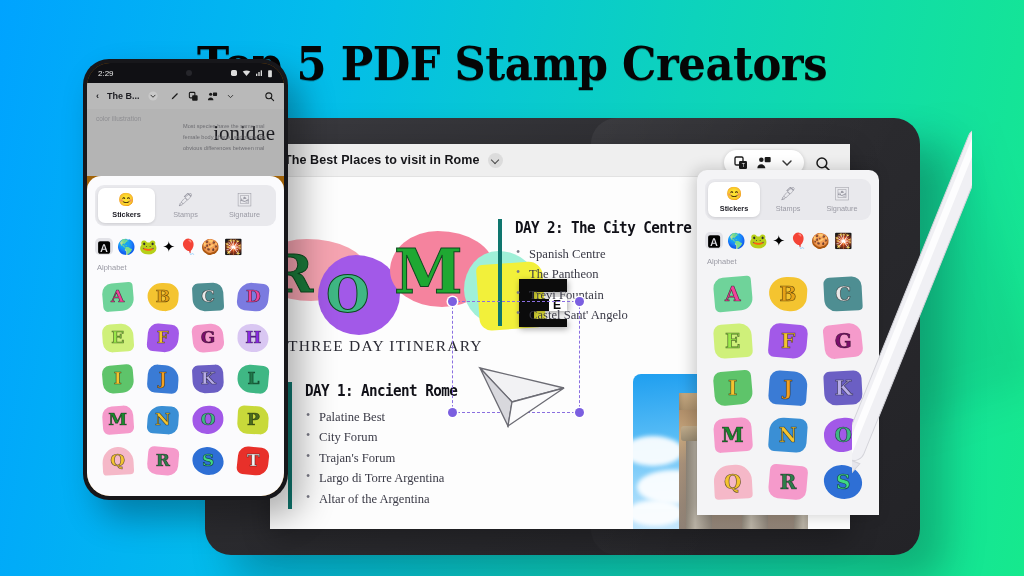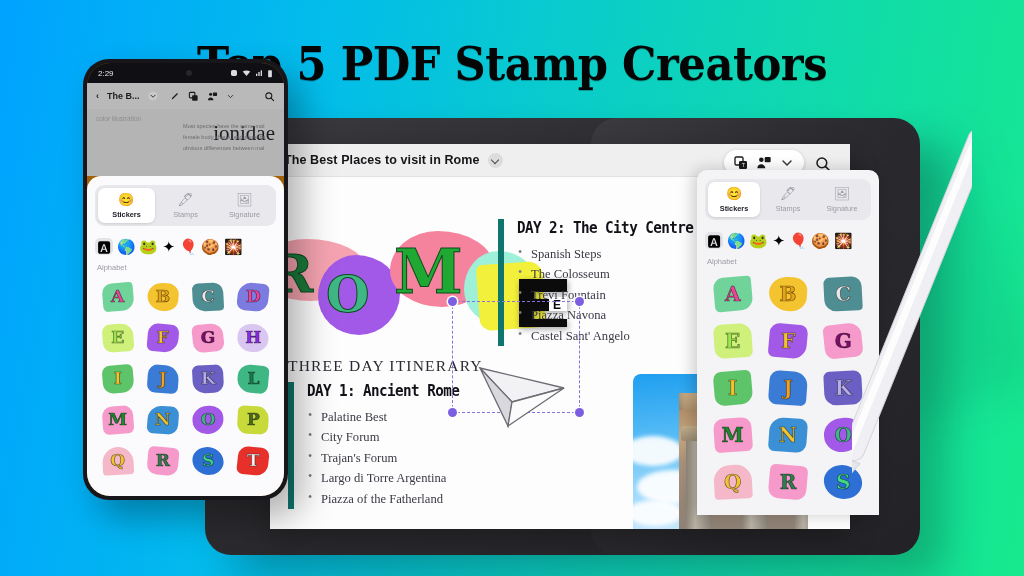--- a/index.html
+++ b/index.html
@@ -77,25 +77,25 @@
   .rome { position: absolute; left: 12px; top: 52px; width: 290px; height: 110px; }
   .blob { position: absolute; border-radius: 46% 54% 50% 50% / 52% 48% 52% 48%; }
   .rome-letter {
     position: absolute;
     font-family: "DejaVu Serif", serif; font-weight: 700;
     color: #167a32; -webkit-text-stroke: 1px #0d4a1e;
   }
   .itin {
     position: absolute; left: 18px; top: 160px;
     font-family: "Liberation Serif", serif; font-size: 15.5px;
-    letter-spacing: 1.2px; color: #2a2a33; margin-top: 20px;
-  }
-
-  
-  .day-block { position: absolute; padding-left: 13px; border-left: 6px solid #0f766e; }
+    letter-spacing: 1.2px; color: #2a2a33;
+  }
+
+  
+  .day-block { position: absolute; padding-left: 13px; border-left: 4px solid #0f766e; }
   .day-head {
     font-family: "DejaVu Sans Mono", monospace;
     font-weight: 700; font-size: 15px; color: #111118;
     letter-spacing: -.6px; margin-bottom: 7px; white-space: nowrap;
     transform: scaleX(.95); transform-origin: left;
   }
   .day-list { list-style: none; }
   .day-list li {
     font-family: "Liberation Serif", serif;
     font-size: 12.6px; color: #3a3a46; line-height: 1.62;
@@ -302,32 +302,31 @@
         </svg>
       </div>
 
       <div class="day-block" id="day1">
         <div class="day-head">DAY 1: Ancient Rome</div>
         <ul class="day-list">
           <li>Palatine Best</li>
           <li>City Forum</li>
           <li>Trajan's Forum</li>
           <li>Largo di Torre Argentina</li>
-          <li>Piazza of the Fatherland</li>
+          <li>Altar of the Argentina</li>
 
         </ul>
       </div>
 
       <div class="day-block" id="day2">
         <div class="day-head">DAY 2: The City Centre</div>
         <ul class="day-list">
-          <li>Spanish Steps</li>
-          <li>The Colosseum</li>
+          <li>Spanish Centre</li>
+          <li>The Pantheon</li>
           <li>Trevi Fountain</li>
-          <li>Piazza Navona</li>
           <li style="list-style:none;padding-left:14px">Castel Sant' Angelo</li>
         </ul>
       </div>
 
       <div class="photo">
         <div class="cloud" style="left:-10px;top:62px;width:60px;height:30px"></div>
         <div class="cloud" style="left:4px;top:96px;width:74px;height:34px"></div>
         <div class="cloud" style="left:-6px;top:126px;width:56px;height:26px"></div>
         <div class="pediment"></div>
         <div class="temple" style="top:23%"></div>

